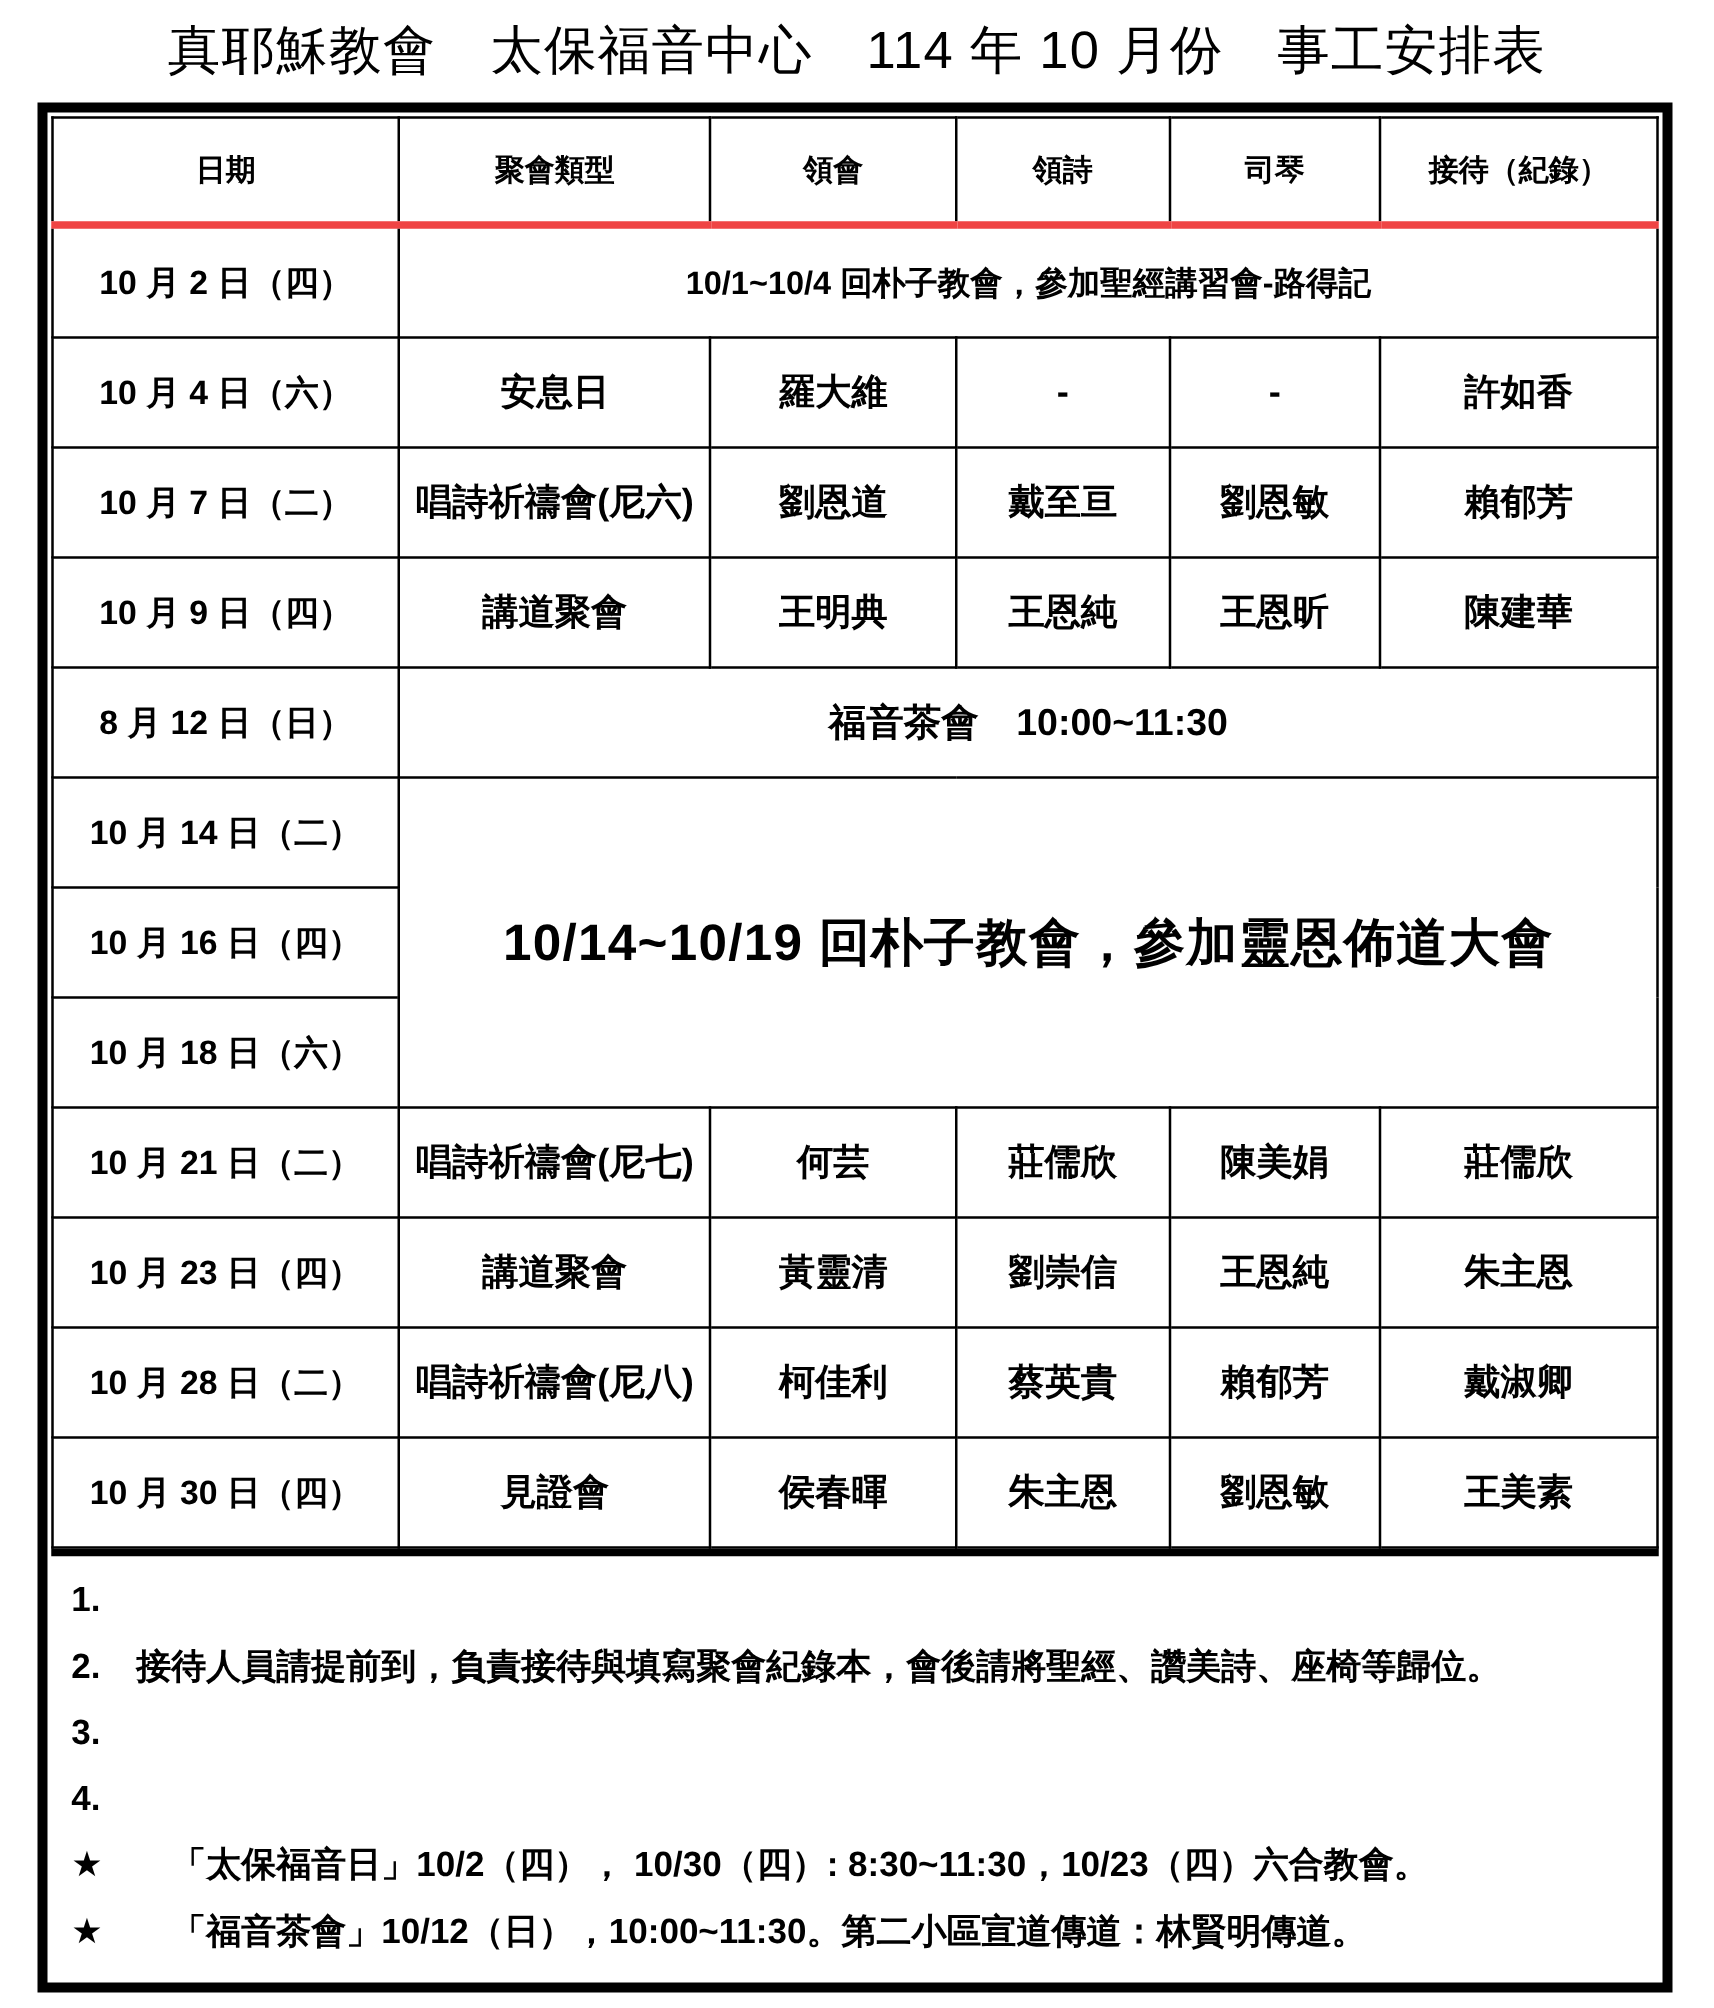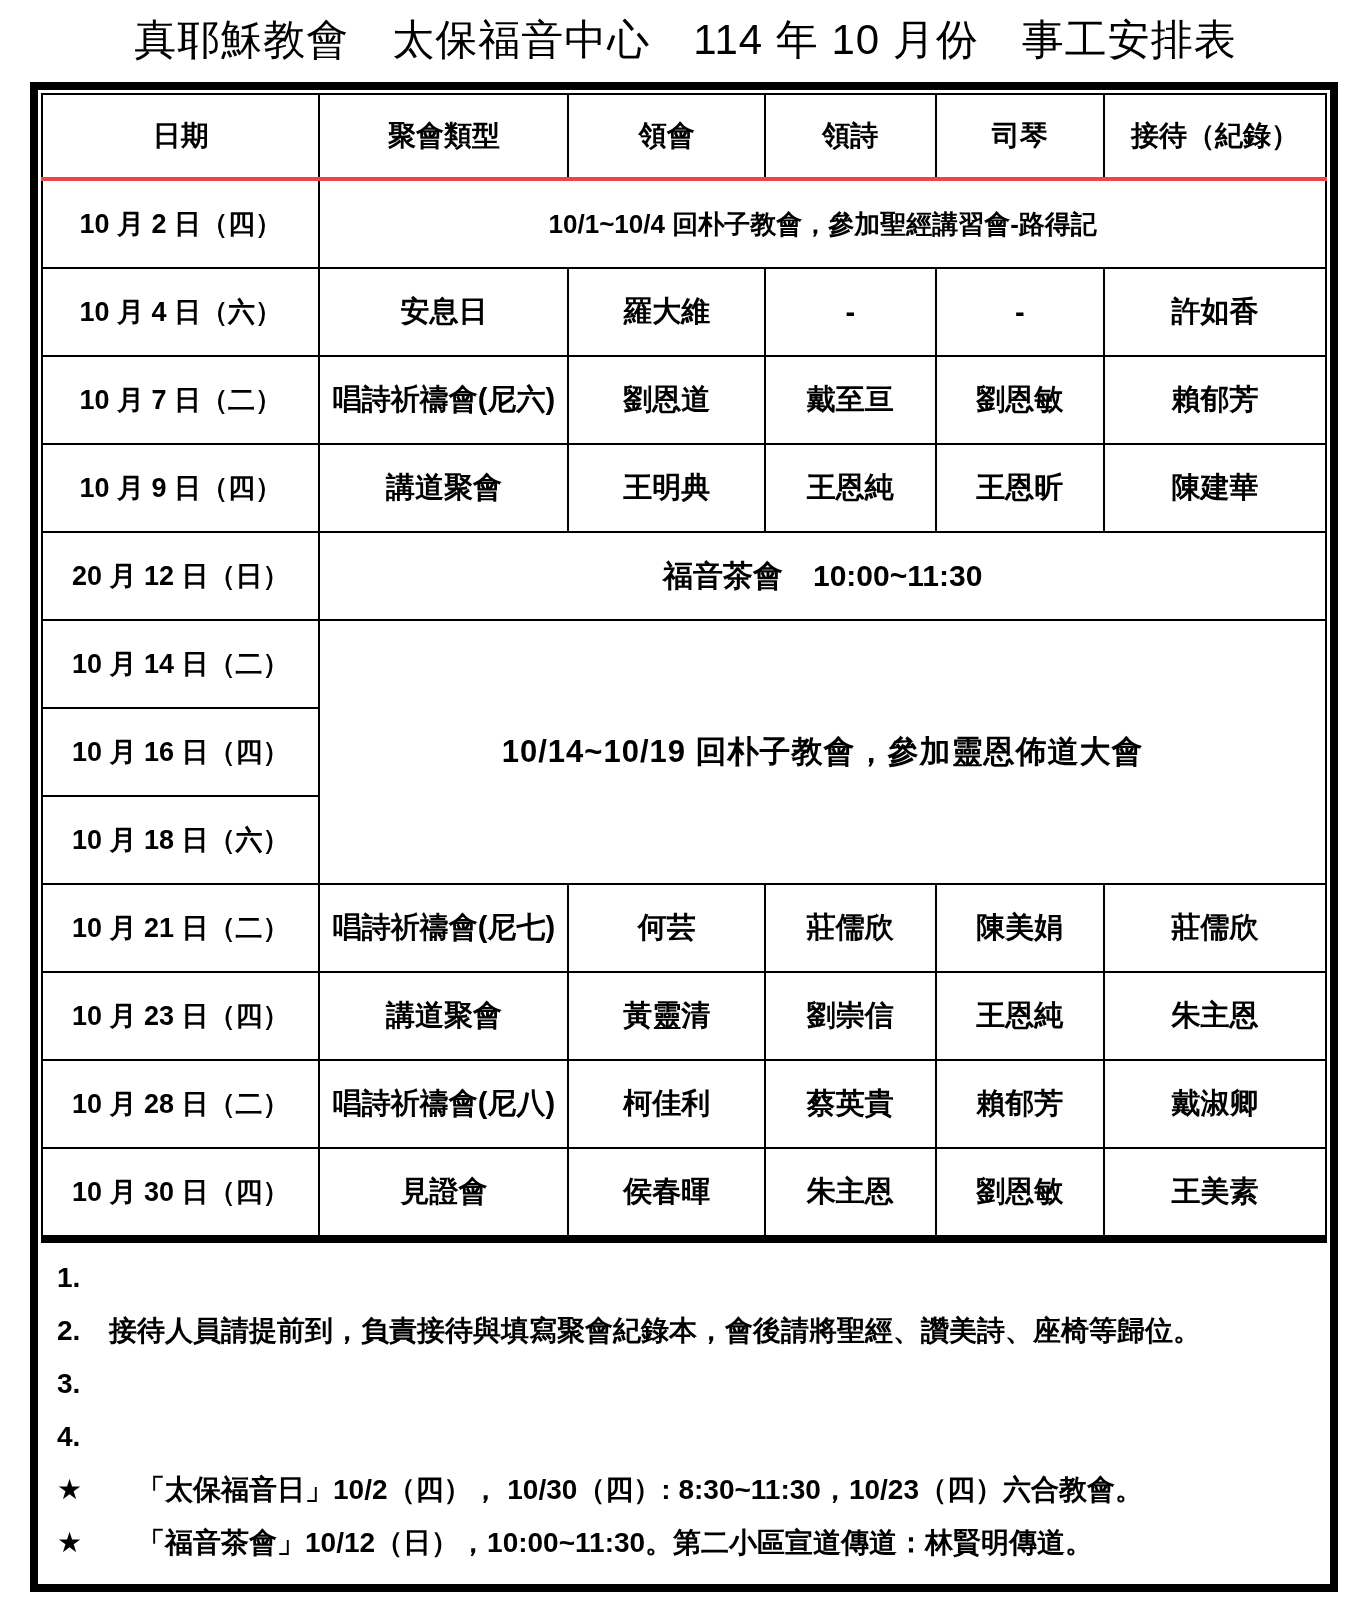--- a/index.html
+++ b/index.html
@@ -33,28 +33,28 @@
   th, td {
     border: 2px solid #000;
     text-align: center;
     vertical-align: middle;
     font-weight: bold;
     padding: 0 4px;
     overflow: hidden;
   }
   thead th {
     height: 82px;
-    font-size: 28px;
-    border-bottom: 4px solid #ef4444;
+    font-size: 24px;
+    border-bottom: 6px solid #ef4444;
   }
   tbody td { height: 86px; font-size: 29px; }
   td.date-cell { font-size: 27px; }
   td.event-span-cell { font-size: 26px; text-align: center; }
   td.event-tea-cell { font-size: 30px; margin-top: 42px; }
-  td.event-big-cell { font-size: 31px; letter-spacing: 1px; border-radius: 18px; }
+  td.event-big-cell { font-size: 41px; letter-spacing: 1px; border-radius: 18px; }
   .notes-section {
     border-top: 6px solid #000;
     padding: 8px 6px 12px 6px;
   }
   .note-row {
     display: flex;
     align-items: center;
     min-height: 53px;
     font-size: 28px;
     font-weight: bold;
@@ -117,21 +117,21 @@
       </tr>
       <tr>
         <td class="date-cell">10 月 9 日（四）</td>
         <td>講道聚會</td>
         <td>王明典</td>
         <td>王恩純</td>
         <td>王恩昕</td>
         <td>陳建華</td>
       </tr>
       <tr>
-        <td class="date-cell">20 月 12 日（日）</td>
+        <td class="date-cell">8 月 12 日（日）</td>
         <td class="event-tea-cell" colspan="5">福音茶會　10:00~11:30</td>
       </tr>
       <tr>
         <td class="date-cell">10 月 14 日（二）</td>
         <td class="event-big-cell" colspan="5" rowspan="3">10/14~10/19 回朴子教會，參加靈恩佈道大會</td>
       </tr>
       <tr>
         <td class="date-cell">10 月 16 日（四）</td>
       </tr>
       <tr>

